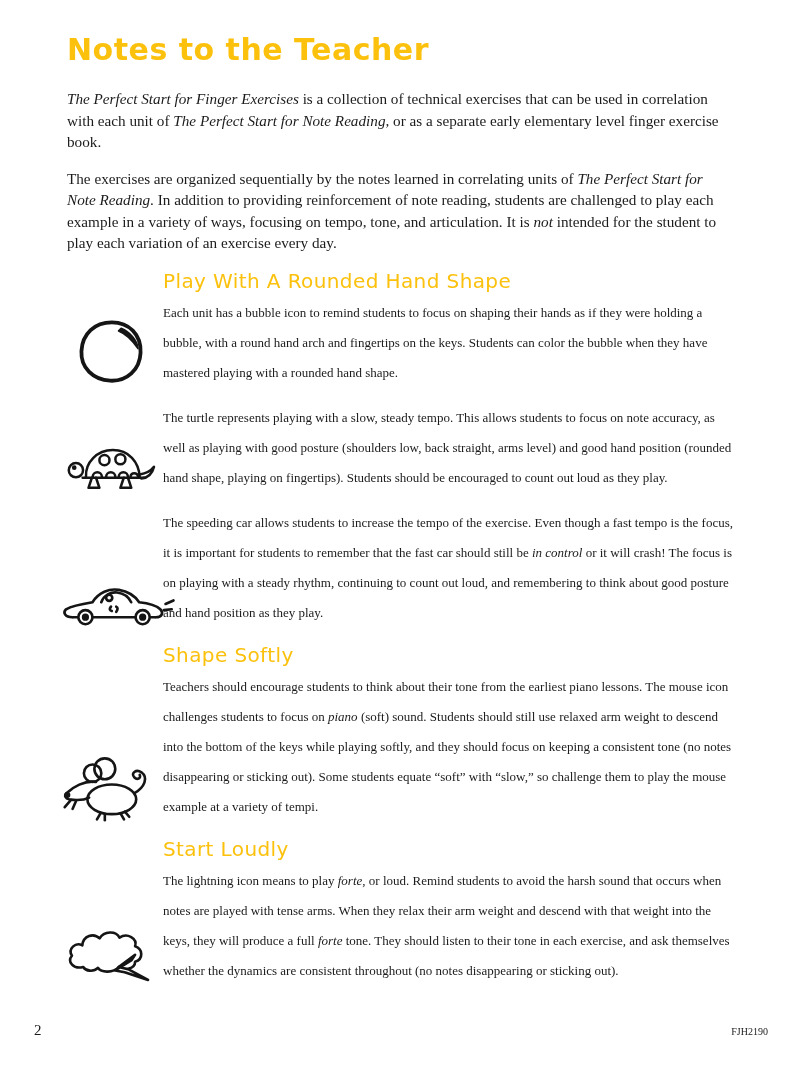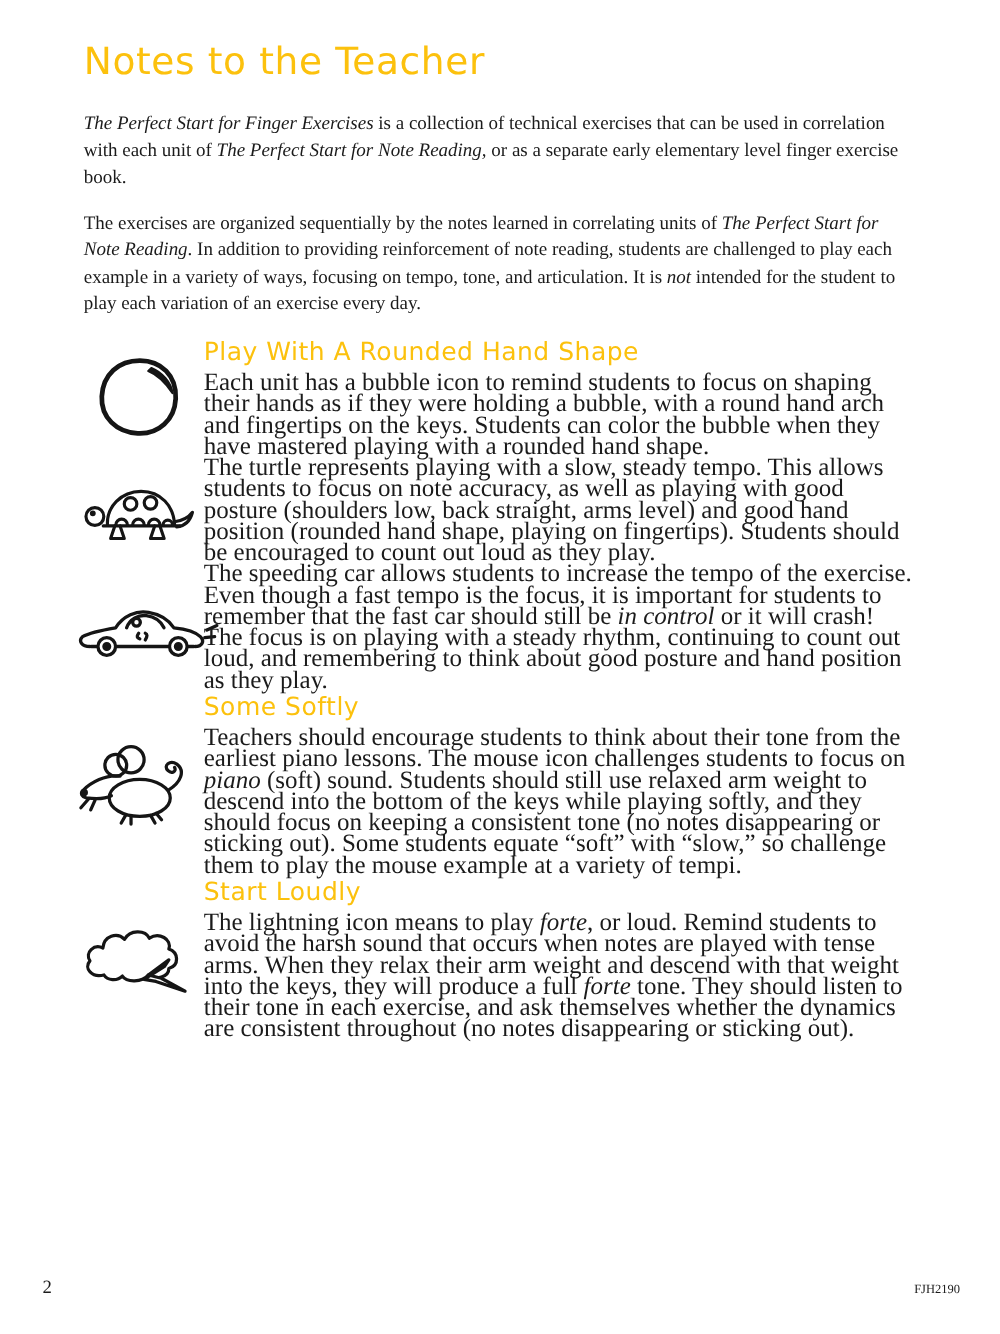--- a/index.html
+++ b/index.html
@@ -14,53 +14,54 @@
     overflow: hidden;
   }
   .content {
     position: absolute;
     left: 67px;
     top: 32px;
     width: 668px;
   }
   h1.page-title {
     font-family: "DejaVu Sans", sans-serif;
-    font-weight: 400;
+    font-weight: 700;
     color: var(--accent);
     font-size: 30px;
     letter-spacing: 0.5px;
     margin: 0 0 21px 0;
   }
   p.intro {
     font-size: 15.2px;
     line-height: 21.5px;
     margin: 0 0 15px 0;
   }
   .sections { margin-top: 8px; }
   .section {
     display: flex;
-    align-items: center;
+    align-items: flex-end;
+    margin-top: 15px;
   }
   .icon-col {
     flex: 0 0 96px;
     width: 96px;
     padding-top: 0;
   }
   .text-col { flex: 1; min-width: 0; }
   h2.section-heading {
     font-family: "DejaVu Sans", sans-serif;
     font-weight: 400;
     color: var(--accent);
     font-size: 20px;
     letter-spacing: 0.4px;
     margin: 0 0 5px 0;
   }
   p.section-body {
-    font-size: 20px;
-    line-height: 17px;
+    font-size: 13px;
+    line-height: 30px;
     margin: 0;
   }
   .footer-page-number {
     position: absolute;
     left: 34px;
     top: 1022px;
     font-size: 15px;
   }
   .footer-catalog {
     position: absolute;
@@ -166,21 +167,21 @@
               <ellipse cx="58" cy="52" rx="28" ry="17"></ellipse>
               <path d="M84 45 C96 38 100 27 92 21 C86 17 79 22 84 27 C87 30 92 28 90 24"></path>
               <path d="M45 68 L41 75"></path>
               <path d="M50 69 L50 76"></path>
               <path d="M68 68 L72 75"></path>
               <path d="M73 66 L78 72"></path>
             </g>
           </svg>
         </div>
         <div class="text-col">
-          <h2 class="section-heading">Some Softly</h2>
+          <h2 class="section-heading">Shape Softly</h2>
           <p class="section-body">Teachers should encourage students to think about their tone from the earliest piano lessons. The mouse icon challenges students to focus on <i>piano</i> (soft) sound. Students should still use relaxed arm weight to descend into the bottom of the keys while playing softly, and they should focus on keeping a consistent tone (no notes disappearing or sticking out). Some students equate “soft” with “slow,” so challenge them to play the mouse example at a variety of tempi.</p>
         </div>
       </div>
 
       <div class="section">
         <div class="icon-col">
           <svg class="doodle icon-cloud" width="94" height="64" viewBox="0 0 106 74">
             <g fill="none" stroke="#151515" stroke-width="3" stroke-linecap="round" stroke-linejoin="round">
               <path d="M22 52 C11 55 3 46 9 39 C4 31 13 23 21 27 C22 16 34 12 41 19 C46 10 60 10 64 18 C73 12 85 19 82 28 C91 31 92 43 82 46 C82 54 70 57 63 52 C57 59 43 59 39 53 C34 58 25 57 22 52 Z"></path>
               <path d="M82 38 L63 52 L75 55 L97 67 L70 58 L59 56 L78 44 Z" fill="#ffffff"></path>

